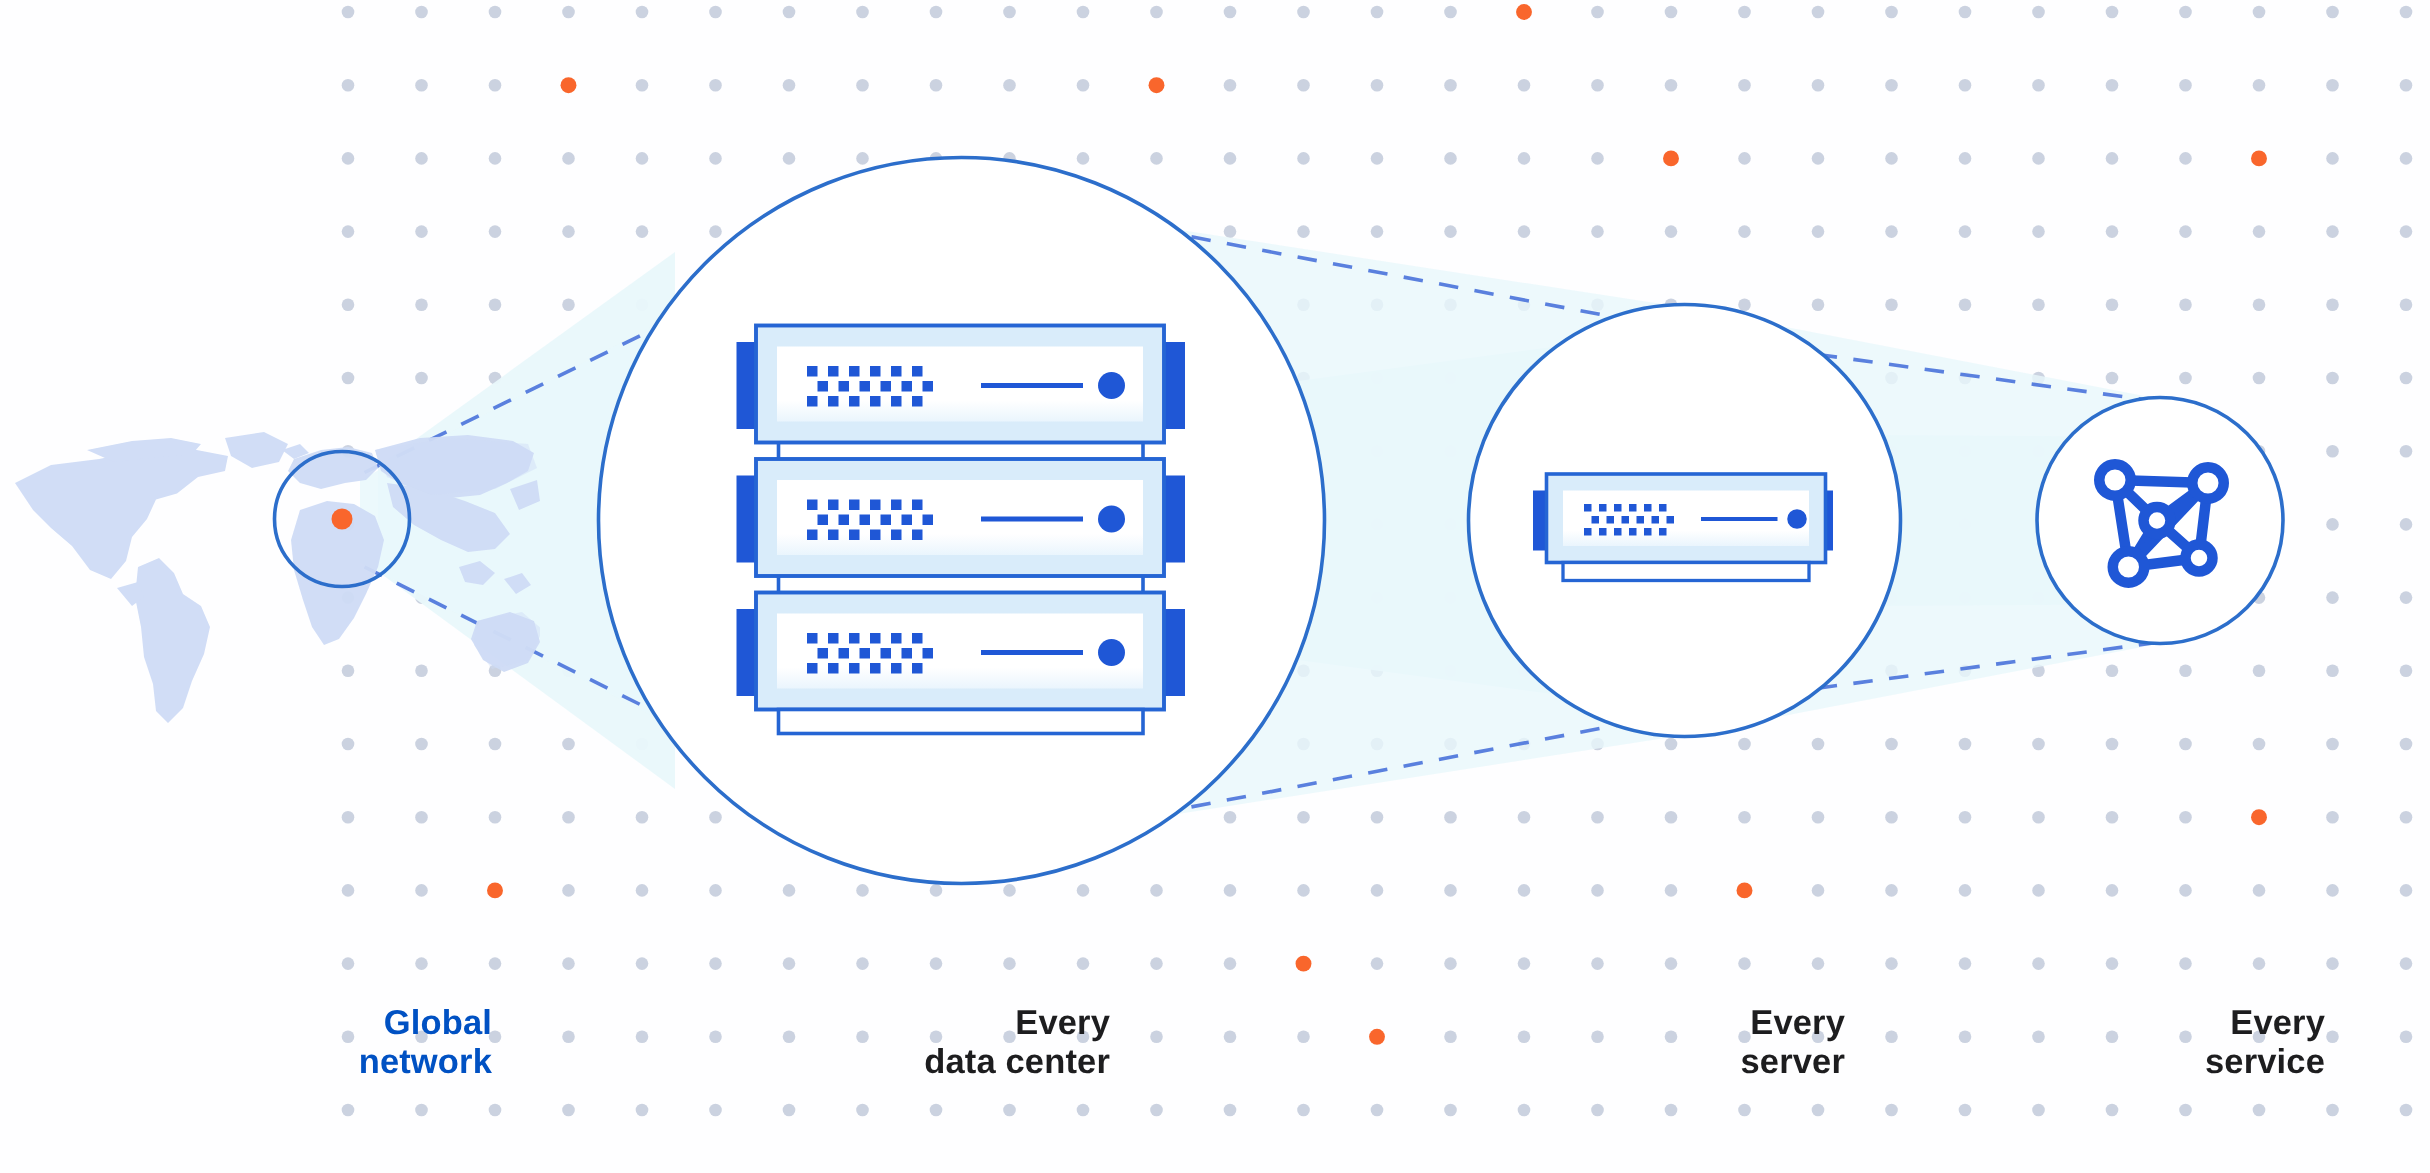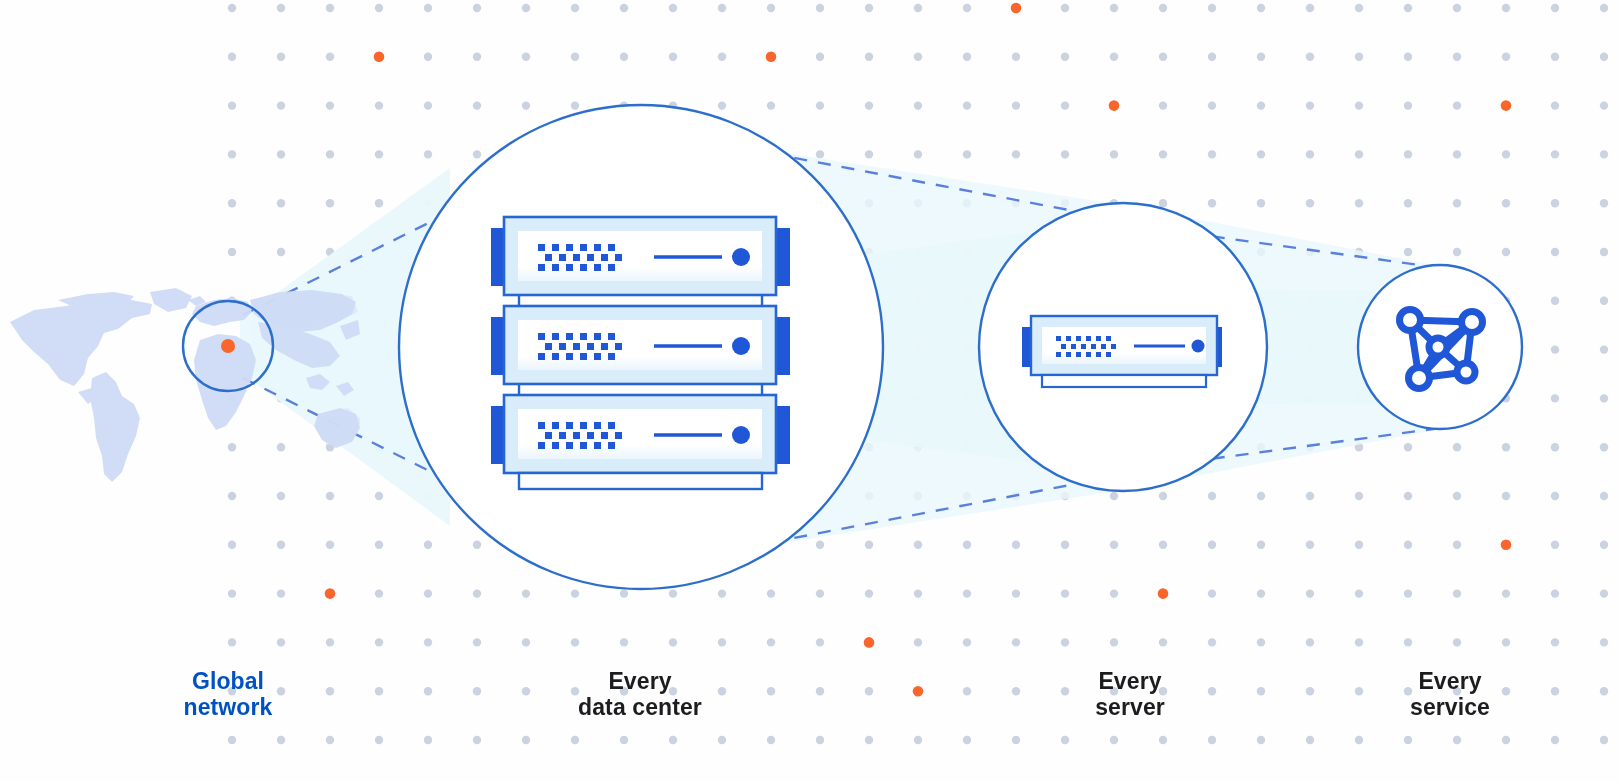--- a/index.html
+++ b/index.html
@@ -29,21 +29,21 @@
   .label-layer {
     position: absolute;
     left: 0;
     top: 0;
     width: 1620px;
     height: 782px;
     pointer-events: none;
   }
   .cap {
     position: absolute;
-    text-align: center;
+    text-align: right;
     font-size: 23px;
     line-height: 1.13;
     font-weight: 600;
     letter-spacing: 0.1px;
     color: #1d1d1f;
     white-space: pre-line;
     pointer-events: auto;
   }
   .cap.accent { color: #0051c3; font-weight: 700; }
   #cap-global      { left: 128px;  top: 668px; width: 200px; }

